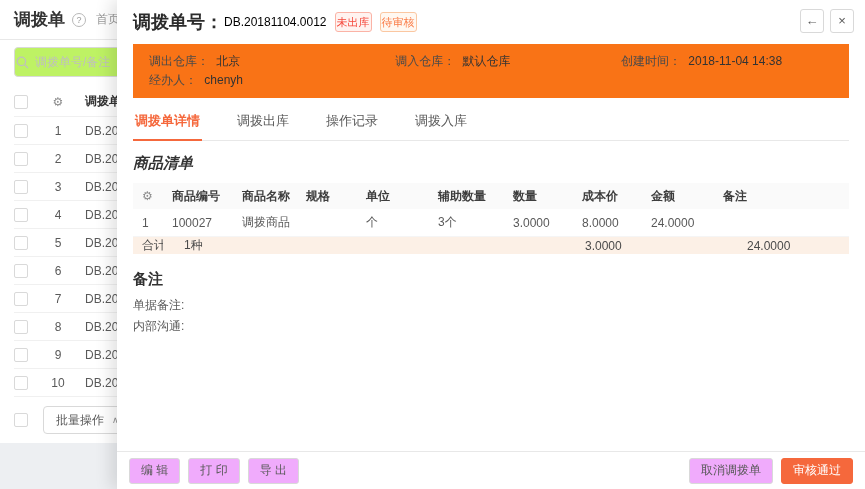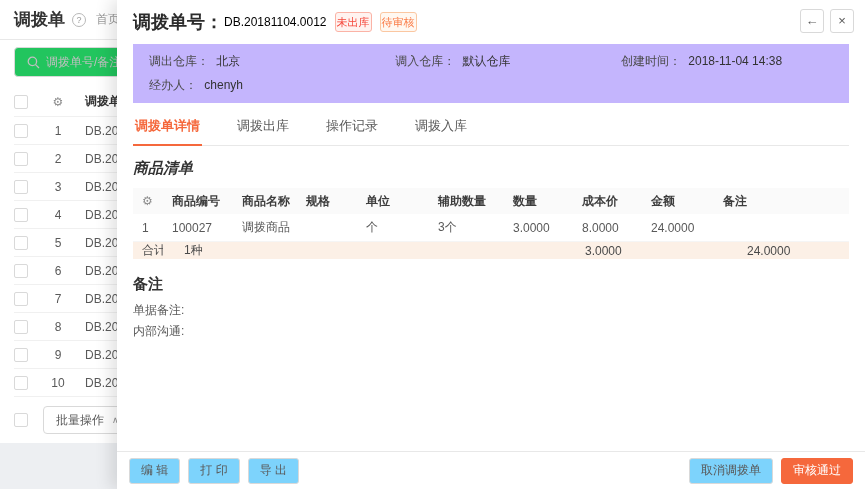--- a/index.html
+++ b/index.html
@@ -11,21 +11,21 @@
   
   .list-layer { position:absolute; inset:0; width:420px; }
   .list-header { height:40px; background:#fff; border-bottom:1px solid #e8e8e8;
     display:flex; align-items:center; padding:0 14px; }
   .list-title { font-size:17px; font-weight:bold; color:#333; white-space:nowrap; }
   .help-circle { width:14px; height:14px; border:1px solid #b8b8b8; border-radius:50%;
     color:#9a9a9a; font-size:9px; line-height:12px; text-align:center; margin-left:7px; flex:none; }
   .breadcrumb { font-size:12px; color:#999; margin-left:10px; white-space:nowrap; }
   .list-card { background:#fff; height:403px; padding:7px 0 0 14px; }
   .search-box { width:190px; height:30px; border:1px solid #d9d9d9; border-radius:4px;
-    display:flex; align-items:center; padding:0 12px; margin-bottom:10px; background:#22c55e; }
+    display:flex; align-items:center; padding:0 1px; margin-bottom:10px; background:#bef264; }
   .search-box svg { flex:none; }
   .search-box input { border:none; outline:none; font-size:12px; color:#595959;
     margin-left:6px; width:140px; font-family:inherit; background:transparent; }
   .search-box input::placeholder { color:#bfbfbf; }
   .ltable { margin-top:10px; }
   .lrow { display:flex; align-items:center; height:28px; border-bottom:1px solid #f0f0f0;
     font-size:12px; color:#595959; white-space:nowrap; }
   .lrow.lhead { height:30px; background:#fff; color:#333; font-weight:bold; }
   .cb { width:14px; height:14px; border:1px solid #d9d9d9; border-radius:2px;
     background:#fff; flex:none; }
@@ -42,22 +42,22 @@
     box-shadow:-6px 0 16px rgba(0,0,0,0.12); display:flex; flex-direction:column; }
   .d-header { padding:10px 16px; display:flex; align-items:center; position:relative; flex:none; }
   .d-title-label { font-size:18px; font-weight:600; color:#2b2b2b; }
   .d-title-value { font-size:12px; color:#000000; margin-left:1px; }
   .badge { font-size:11px; padding:1px 1px; border-radius:3px; margin-left:8px; line-height:16px; }
   .badge.red { color:#f5483b; background:#fff3f0; border:1px solid #fbb3a6; }
   .badge.orange { color:#fa7a45; background:#fff8f1; border:1px solid #fbc7a1; }
   .win-btns { position:absolute; right:11px; top:9px; display:flex; gap:6px; }
   .win-btn { width:24px; height:24px; border:1px solid #d9d9d9; border-radius:3px; background:#fff;
     color:#595959; font-size:13px; line-height:22px; text-align:center; cursor:pointer; }
-  .info-bar { margin:0 16px; background:#c4b5fd; padding:9px 16px; font-size:12px;
-    display:grid; grid-template-columns:36% 33% 31%; row-gap:7px; flex:none; }
+  .info-bar { margin:0 16px; background:#f97316; padding:9px 16px; font-size:12px;
+    display:grid; grid-template-columns:36% 33% 31%; row-gap:2px; flex:none; }
   .info-item { line-height:17px; white-space:nowrap; }
   .info-label { color:#4a4a4a; }
   .info-value { color:#333; margin-left:4px; }
   .tabs { margin:0 16px; border-bottom:1px solid #e8e8e8; display:flex; gap:33px;
     padding-top:9px; flex:none;text-align:right; }
   .tab { font-size:13px; color:#595959; padding:5px 2px 9px; cursor:pointer; white-space:nowrap; }
   .tab.active { color:#f5683c; font-weight:600; border-bottom:2px solid #f5683c;
     margin-bottom:-1px; }
   .section-title { font-size:15px; font-weight:600; color:#333; margin:13px 16px 10px;font-style:italic; }
   .ptable { margin:0 16px; font-size:12px; color:#595959; flex:none; }
@@ -66,21 +66,21 @@
   .prow.pdata { border-bottom:1px solid #f5f5f5; }
   .prow.ptotal { background:#fcf0e6; height:17px; color:#4a4a4a;gap:12px; }
   .pc { flex:none; padding-left:9px; overflow:hidden; }
   .c0{width:30px;} .c1{width:70px;} .c2{width:64px;} .c3{width:60px;} .c4{width:72px;}
   .c5{width:75px;} .c6{width:69px;} .c7{width:69px;} .c8{width:72px;} .c9{flex:1;}
   .remarks-title { font-size:15px; font-weight:600; color:#333; margin:16px 16px 6px; }
   .remark-line { margin:0 16px; font-size:12px; color:#595959; line-height:21px; }
   .d-footer { margin-top:auto; border-top:1px solid #e8e8e8; height:38px; display:flex;
     align-items:center; padding:0 12px; gap:8px; flex:none; background:#fff; }
   .btn { height:26px; padding:0 11px; border:1px solid #d9d9d9; border-radius:3px;
-    background:#7dd3fc; font-size:12px; color:#595959; display:inline-flex; align-items:center;
+    background:#f0abfc; font-size:12px; color:#595959; display:inline-flex; align-items:center;
     cursor:pointer; white-space:nowrap; }
   .btn.primary { background:#f5683c; border-color:#f5683c; color:#fff; }
   .spacer { flex:1; }
 </style>
 </head>
 <body>
 
 <div class="list-layer">
   <div class="list-header">
     <span class="list-title">调拨单</span>

